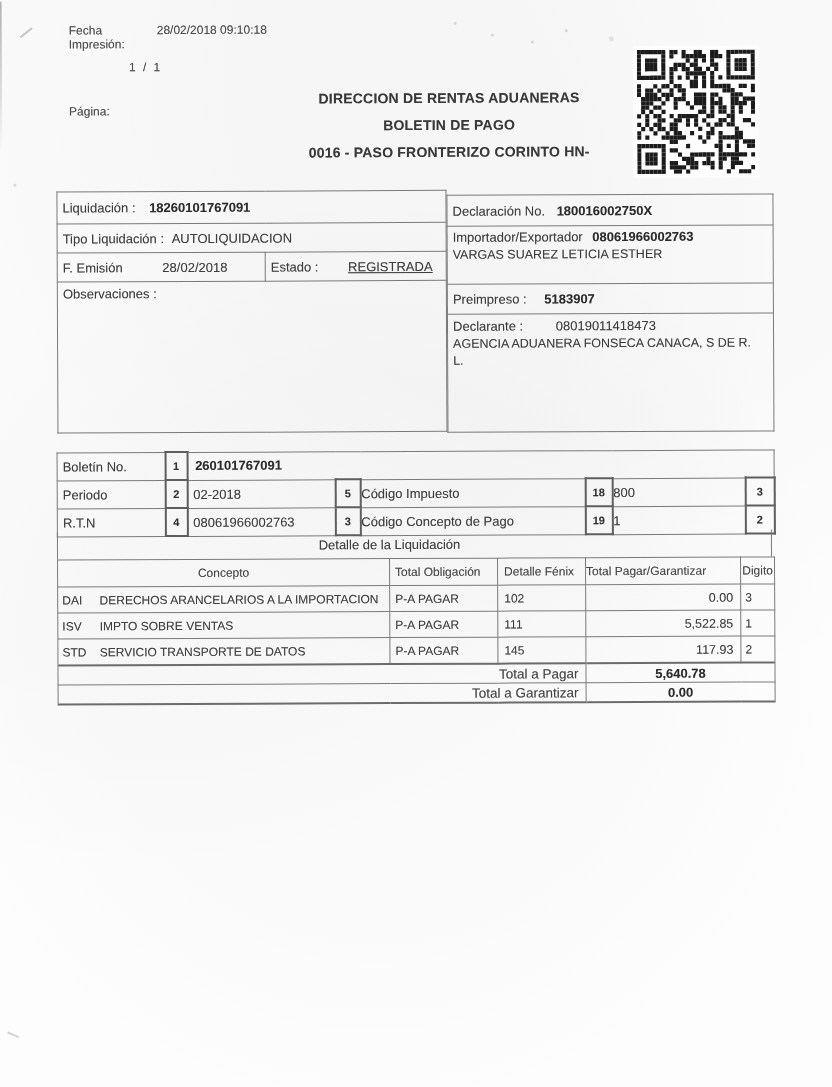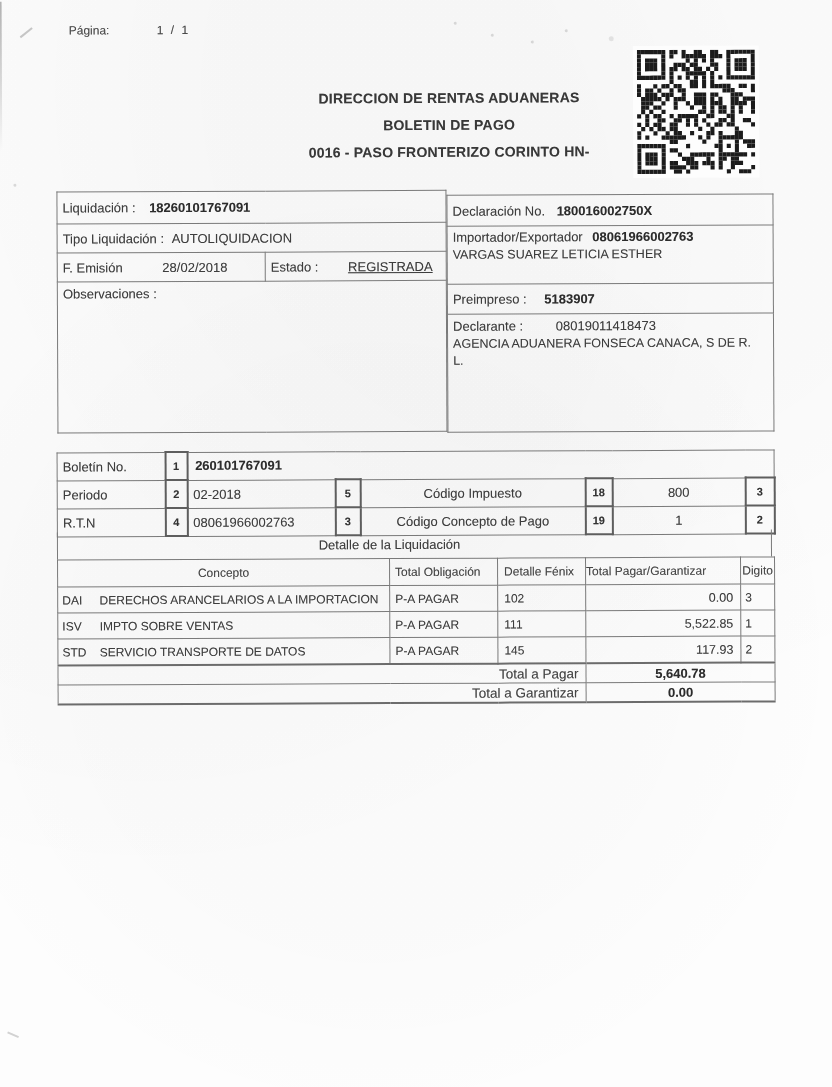--- a/index.html
+++ b/index.html
@@ -17,21 +17,21 @@
   }
   .sheet { position:absolute; inset:0; transform:rotate(-0.25deg); transform-origin:50% 30%;
            text-shadow:0 0 0.3px rgba(70,70,70,0.35); }
 
   
   .meta { position:absolute; left:70px; top:22px; font-size:12px; color:#4a4a4a; }
   .meta .mrow { display:flex; margin-bottom:9px; }
   .meta .mlabel { width:88px; }
   .meta .mrow:first-child .mlabel { width:88px; }
   .meta .mval { margin-left:0px; }
-  .meta .pg-label { width:60px; }
+  .meta .pg-label { width:60px;margin-top:44px; }
   .meta .pg-val { margin-left:0px; letter-spacing:2px; }
 
   
   .title-block { position:absolute; left:240px; top:90px; width:420px; text-align:center;
                  font-weight:bold; font-size:14px; color:#383838; letter-spacing:0.2px; }
   .title-block div { margin-bottom:11px; }
 
   
   .qr-box { position:absolute; left:634px; top:47px; width:126px; height:132px; background:#fdfdfd; }
   .qr-box svg { display:block; margin:4px auto 0; }
@@ -56,21 +56,21 @@
   .v-decl  { margin-left:8px; }
   .v-imp   { margin-left:6px; }
   .v-pre   { margin-left:14px; }
   .v-dcte  { margin-left:5px;padding-left:24px; }
   .nombre  { font-size:12.5px; white-space:normal; line-height:17px; margin-top:2px; max-width:303px; }
 
   
   .tbl-boletin { position:absolute; left:56px; top:450px; width:717px; }
   .tbl-boletin td { height:26px; }
   .numbox { border:2px solid #5e5e5e; font-weight:bold; font-size:11px; text-align:center; padding:0; color:#333; }
-  .cell-center { text-align:center; padding:0; }
+  .cell-center { text-align:left; padding:0; }
 
   
   .detalle-strip { position:absolute; left:56px; top:531px; width:715px; height:27px;
                    border-left:1px solid #7a7a7a; border-right:1px solid #7a7a7a;
                    display:flex; align-items:center; justify-content:center;
                    font-size:13px; padding-right:50px; box-sizing:border-box; }
 
   
   .tbl-detalle { position:absolute; left:56px; top:558px; width:717px; }
   .tbl-detalle td { height:25px; }
@@ -99,20 +99,24 @@
               background:rgba(130,130,130,0.35); transform:rotate(24deg); }
   .speck { position:absolute; width:3px; height:3px; border-radius:50%; background:rgba(140,140,140,0.30); }
 </style>
 </head>
 <body>
 
 <div class="scan-page">
   <div class="sheet">
 
     <div class="meta">
+      <div class="mrow">
+        <span class="mlabel">Fecha Impresión:</span>
+        <span class="mval">28/02/2018 09:10:18</span>
+      </div>
       <div class="mrow">
         <span class="mlabel pg-label">Página:</span>
         <span class="mval pg-val">1 / 1</span>
       </div>
     </div>
 
     <div class="title-block">
       <div>DIRECCION DE RENTAS ADUANERAS</div>
       <div>BOLETIN DE PAGO</div>
       <div>0016 - PASO FRONTERIZO CORINTO HN-</div>

